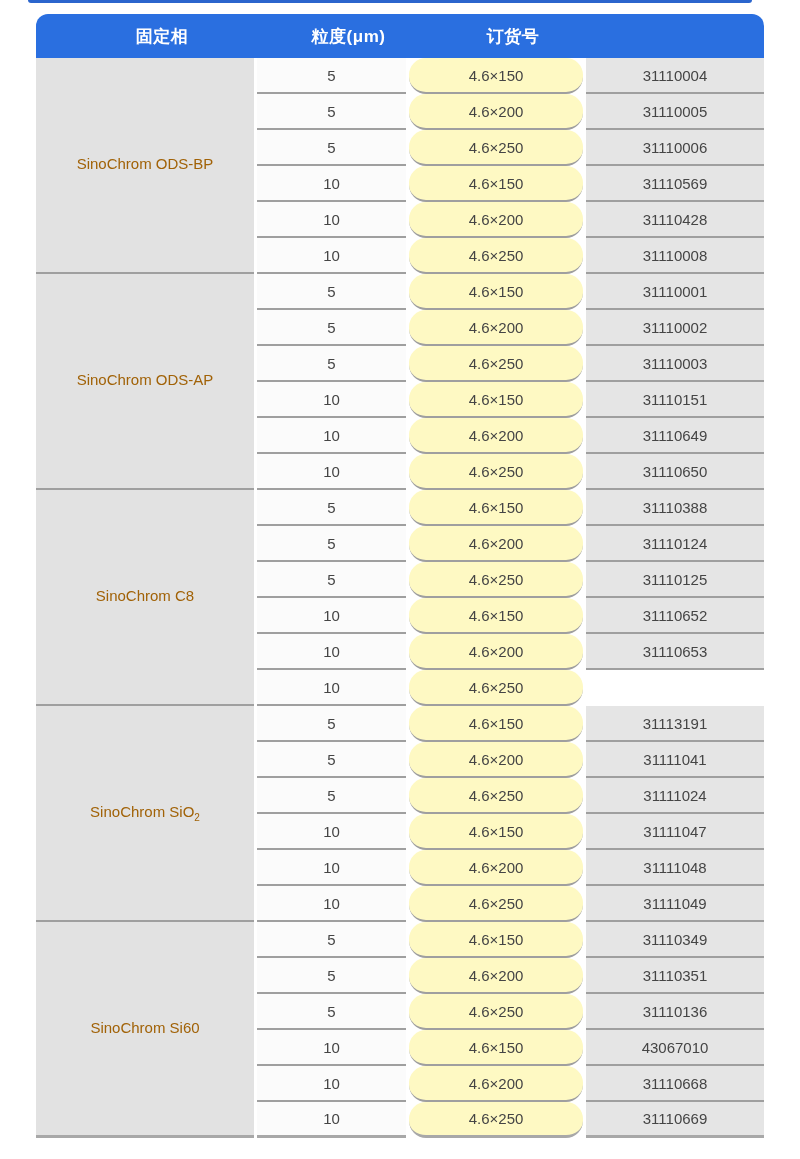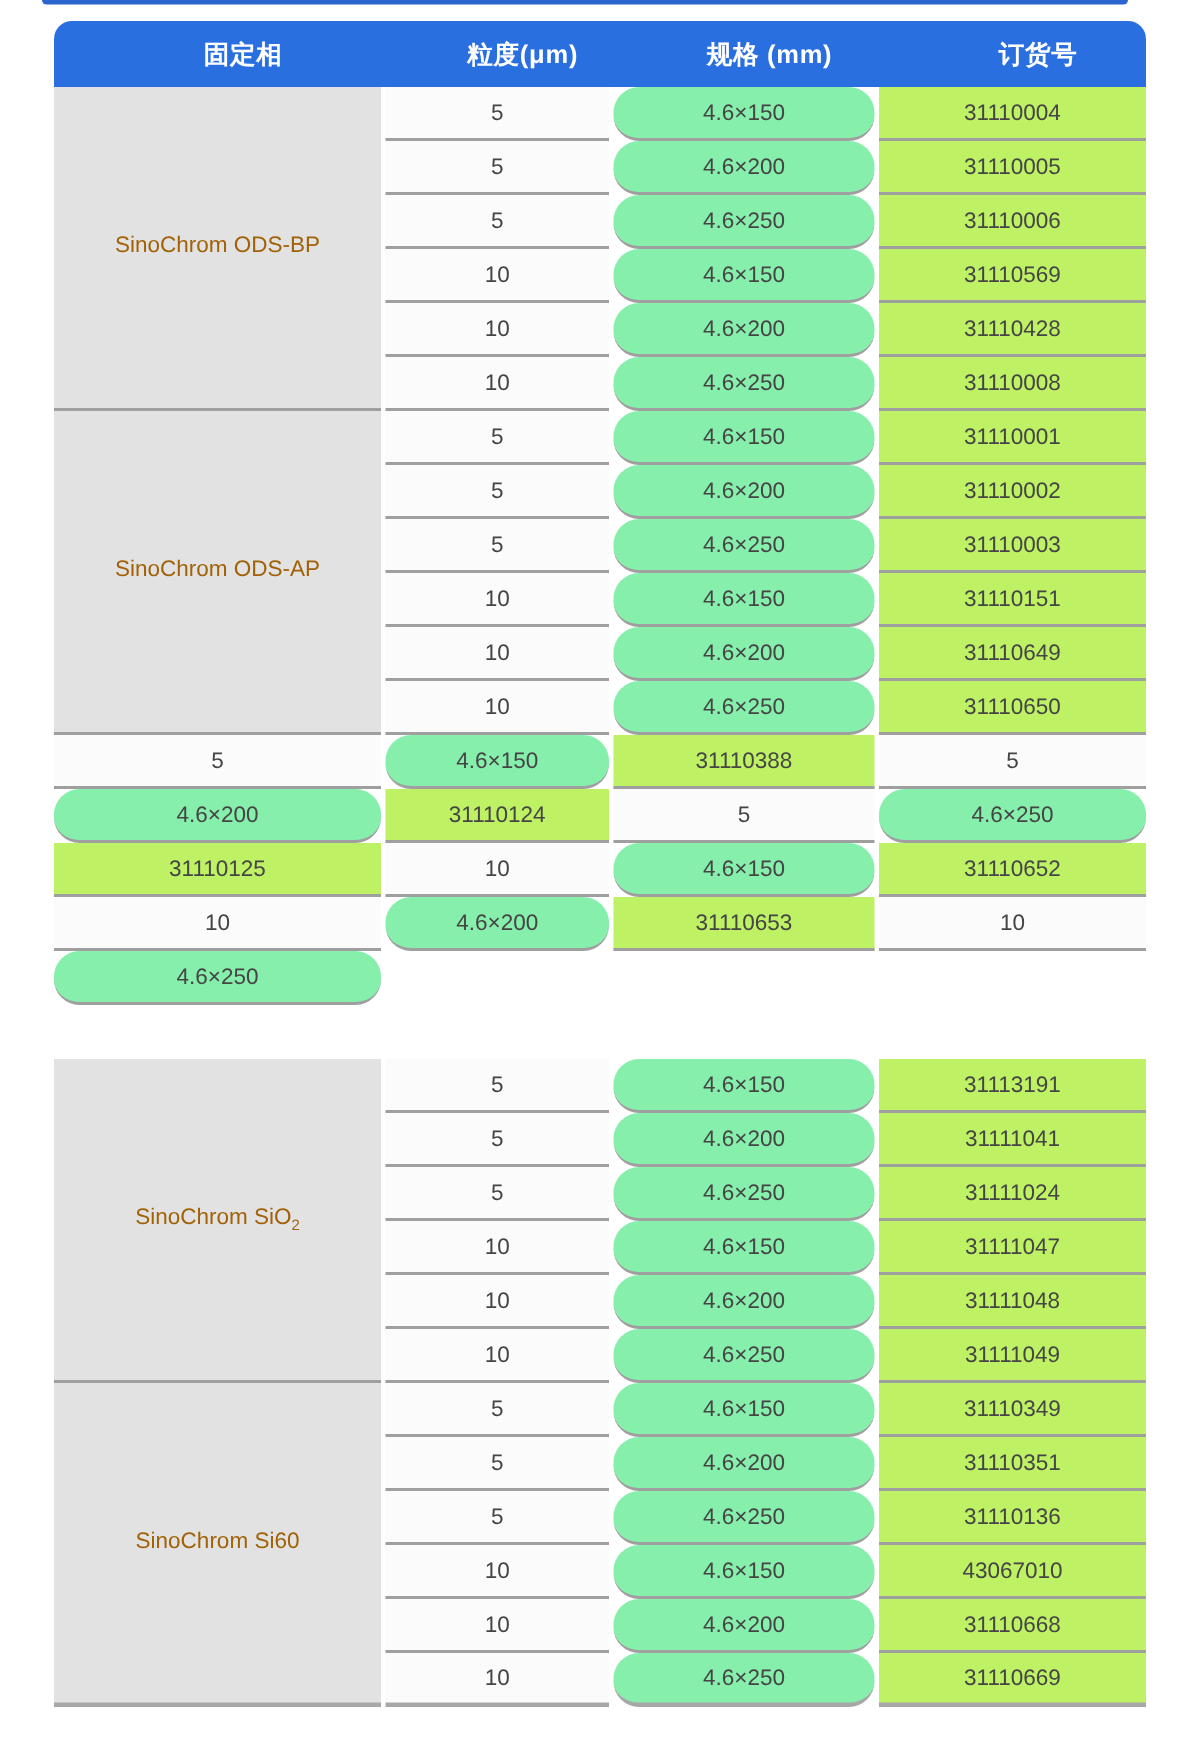--- a/index.html
+++ b/index.html
@@ -51,41 +51,40 @@
     color: #454545;
     border-bottom: 2px solid #9f9f9f;
   }
   .cell.phase {
     grid-column: 1;
     grid-row: 1 / 7;
     background: #e2e2e2;
     color: #a16207;
   }
   .cell.size  { background: #fbfbfb; }
-  .cell.spec  { background: #86efac; border-radius: 17px; }
-  .cell.order { background: #bef264; }
+  .cell.spec  { background: #fef9c3; border-radius: 17px; }
+  .cell.order { background: #e5e5e5; }
   .last-group .cell.phase,
   .last-group .cell:nth-last-child(-n+3) {
     border-bottom: 3px solid #a8a8a8;
   }
   .phase-name sub {
     font-size: 10px;
     line-height: 1;
   }
 </style>
 </head>
 <body>
 
 <div class="top-accent"></div>
 
 <div class="table-wrap">
   <header class="thead">
     <div class="hcell">固定相</div>
     <div class="hcell">粒度(μm)</div>
-    <div class="hcell">规格 (mm)</div>
     <div class="hcell">订货号</div>
   </header>
   <div id="tbody">
   <section class="group">
     <div class="cell phase">
       <span class="phase-name"><span class="phase-base">SinoChrom ODS-BP</span><sub class="phase-sub"></sub></span>
     </div>
 
   <div class="cell size">5</div>
   <div class="cell spec">4.6×150</div>
@@ -136,20 +135,23 @@
   <div class="cell size">10</div>
   <div class="cell spec">4.6×200</div>
   <div class="cell order">31110649</div>
 
   <div class="cell size">10</div>
   <div class="cell spec">4.6×250</div>
   <div class="cell order">31110650</div>
 </section>
 
   <section class="group">
+    <div class="cell phase">
+      <span class="phase-name"><span class="phase-base">SinoChrom C8</span><sub class="phase-sub"></sub></span>
+    </div>
 
   <div class="cell size">5</div>
   <div class="cell spec">4.6×150</div>
   <div class="cell order">31110388</div>
 
   <div class="cell size">5</div>
   <div class="cell spec">4.6×200</div>
   <div class="cell order">31110124</div>
 
   <div class="cell size">5</div>

